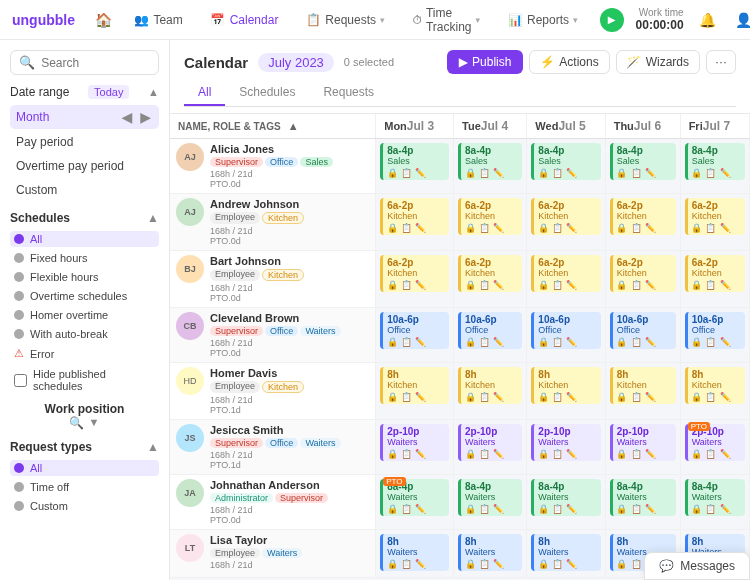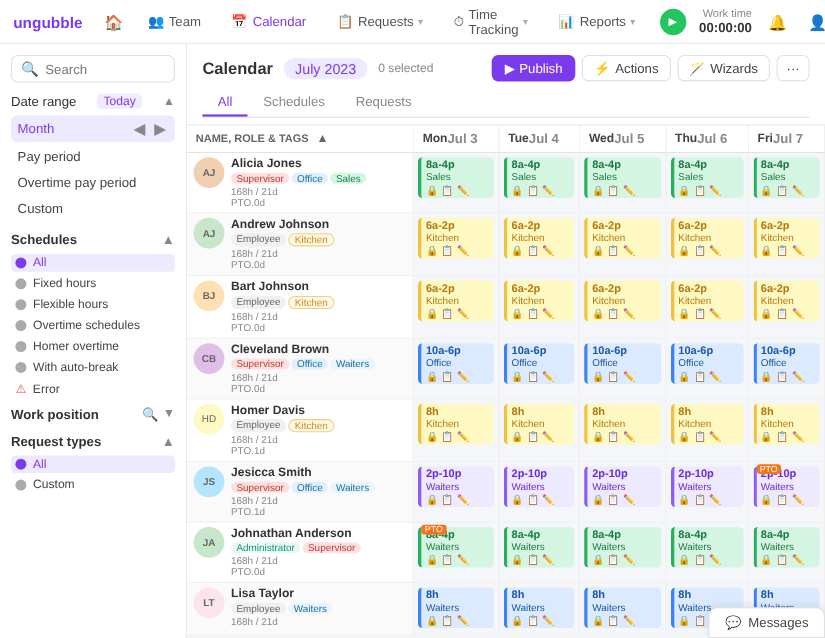--- a/index.html
+++ b/index.html
@@ -26,21 +26,21 @@
     .date-range-row { display: flex; justify-content: space-between; align-items: center; margin-bottom: 6px; }
     .today-badge { font-size: 11px; color: #7c3aed; background: #f0ebff; padding: 1px 6px; border-radius: 4px; cursor: pointer; }
     .sidebar-item { padding: 4px 6px; border-radius: 5px; cursor: pointer; font-size: 12px; color: #444; margin-bottom: 2px; }
     .sidebar-item.active { background: #ede9ff; color: #7c3aed; font-weight: 500; }
     .month-nav { display: flex; align-items: center; gap: 4px; }
     .nav-arrow { cursor: pointer; color: #888; font-size: 14px; padding: 0 2px; }
     .section-header { display: flex; justify-content: space-between; align-items: center; margin: 10px 0 6px; font-size: 12px; font-weight: 600; color: #333; }
     .sched-item { display: flex; align-items: center; gap: 6px; padding: 2px 4px; font-size: 11px; color: #444; margin-bottom: 3px; cursor: pointer; }
     .sched-dot { width: 10px; height: 10px; border-radius: 50%; flex-shrink: 0; }
     .sched-item.all-active { background: #ede9ff; color: #7c3aed; border-radius: 4px; font-weight: 500; }
-    .work-pos-row { display: flex; justify-content: space-between; align-items: center; margin: 8px 0 4px; font-size: 12px; font-weight: 600; }
+    .work-pos-row { display: flex; justify-content: space-between; align-items: center; margin: 8px 0 4px; font-size: 12px; font-weight: 600; flex-direction: column; }
     .request-types-section { margin-top: 6px; }
     .req-item { display: flex; align-items: center; gap: 6px; padding: 2px 4px; font-size: 11px; color: #444; margin-bottom: 3px; cursor: pointer; }
     .req-dot { width: 10px; height: 10px; border-radius: 50%; flex-shrink: 0; }
     .req-item.all-active { background: #ede9ff; color: #7c3aed; border-radius: 4px; font-weight: 500; }
 
     
     .calendar-area { flex: 1; display: flex; flex-direction: column; overflow: hidden; }
     .cal-header { padding: 10px 14px 6px; background: #fff; border-bottom: 1px solid #e8e8e8; }
     .cal-title-row { display: flex; align-items: center; gap: 10px; margin-bottom: 6px; }
     .cal-title { font-size: 15px; font-weight: 600; color: #333; }
@@ -192,37 +192,45 @@
         <span>Homer overtime</span>
       </div>
       <div class="sched-item">
         <div class="sched-dot" style="background:#aaa;"></div>
         <span>With auto-break</span>
       </div>
       <div class="sched-item">
         <span style="color:#e74c3c;font-size:11px;">⚠</span>
         <span>Error</span>
       </div>
+      <div class="sched-item" style="margin-top:4px;">
+        <input type="checkbox" style="margin: 0px;">
+        <span>Hide published schedules</span>
+      </div>
 
       <div class="work-pos-row">
         <span>Work position</span>
         <div style="display:flex;gap:4px;">
           <span style="cursor:pointer;color:#888;font-size:12px;">🔍</span>
           <span style="cursor:pointer;color:#888;font-size:11px;">▼</span>
         </div>
       </div>
 
       <div class="request-types-section">
         <div class="section-header">
           <span>Request types</span>
           <span style="cursor:pointer;color:#888;">▲</span>
         </div>
         <div class="req-item all-active">
           <div class="req-dot" style="background:#7c3aed;"></div>
           <span>All</span>
+        </div>
+        <div class="req-item">
+          <div class="req-dot" style="background:#aaa;"></div>
+          <span>Time off</span>
         </div>
         <div class="req-item">
           <div class="req-dot" style="background:#aaa;"></div>
           <span>Custom</span>
         </div>
       </div>
     </aside>
 
     <div class="calendar-area">
       <div class="cal-header">

